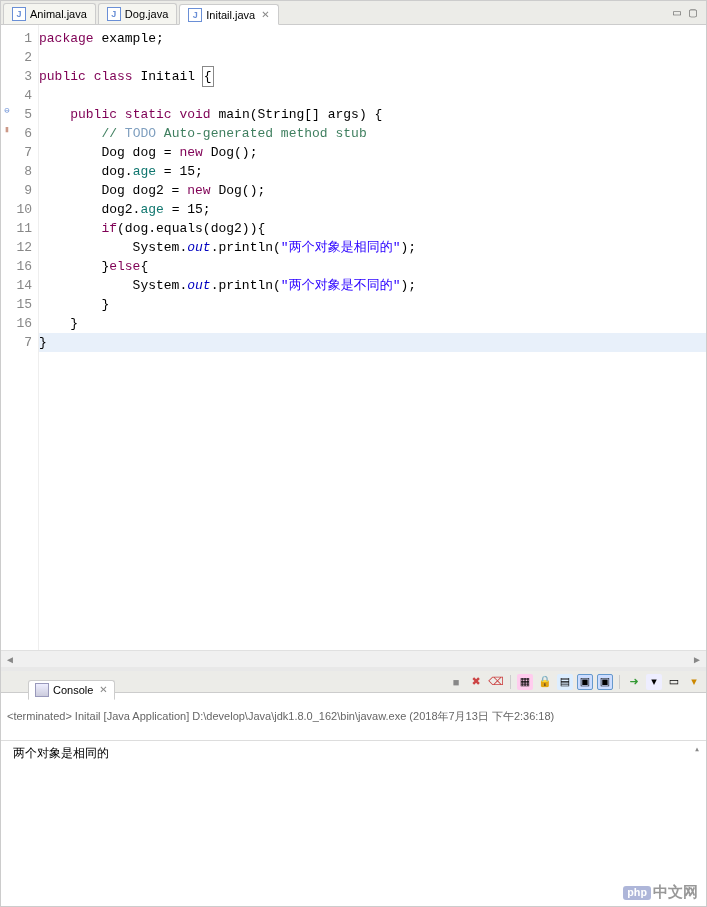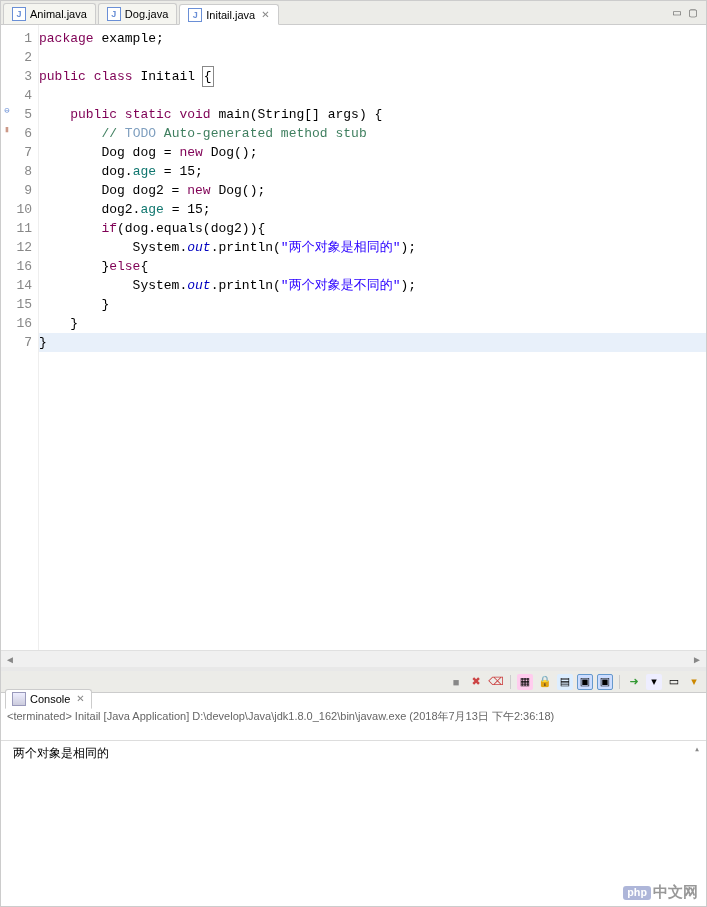--- a/index.html
+++ b/index.html
@@ -155,21 +155,22 @@
     .console-tab {
       display:flex;
       align-items:center;
       padding: 2px 6px;
       border: 1px solid #ccc;
       border-bottom: 1px solid #fff;
       background:#fff;
       font-size: 11px;
       border-radius: 3px 3px 0 0;
       position: relative;
-      top: 17px;
+      top: 8px;
+      margin-left: 23px;
     }
     .console-icon {
       width:14px; height:14px; margin-right:4px; display:inline-block;
       background: linear-gradient(#eef,#ccd);
       border:1px solid #99b;
     }
     .console-toolbar {
       display:flex;
       gap:4px;
       align-items:center;

